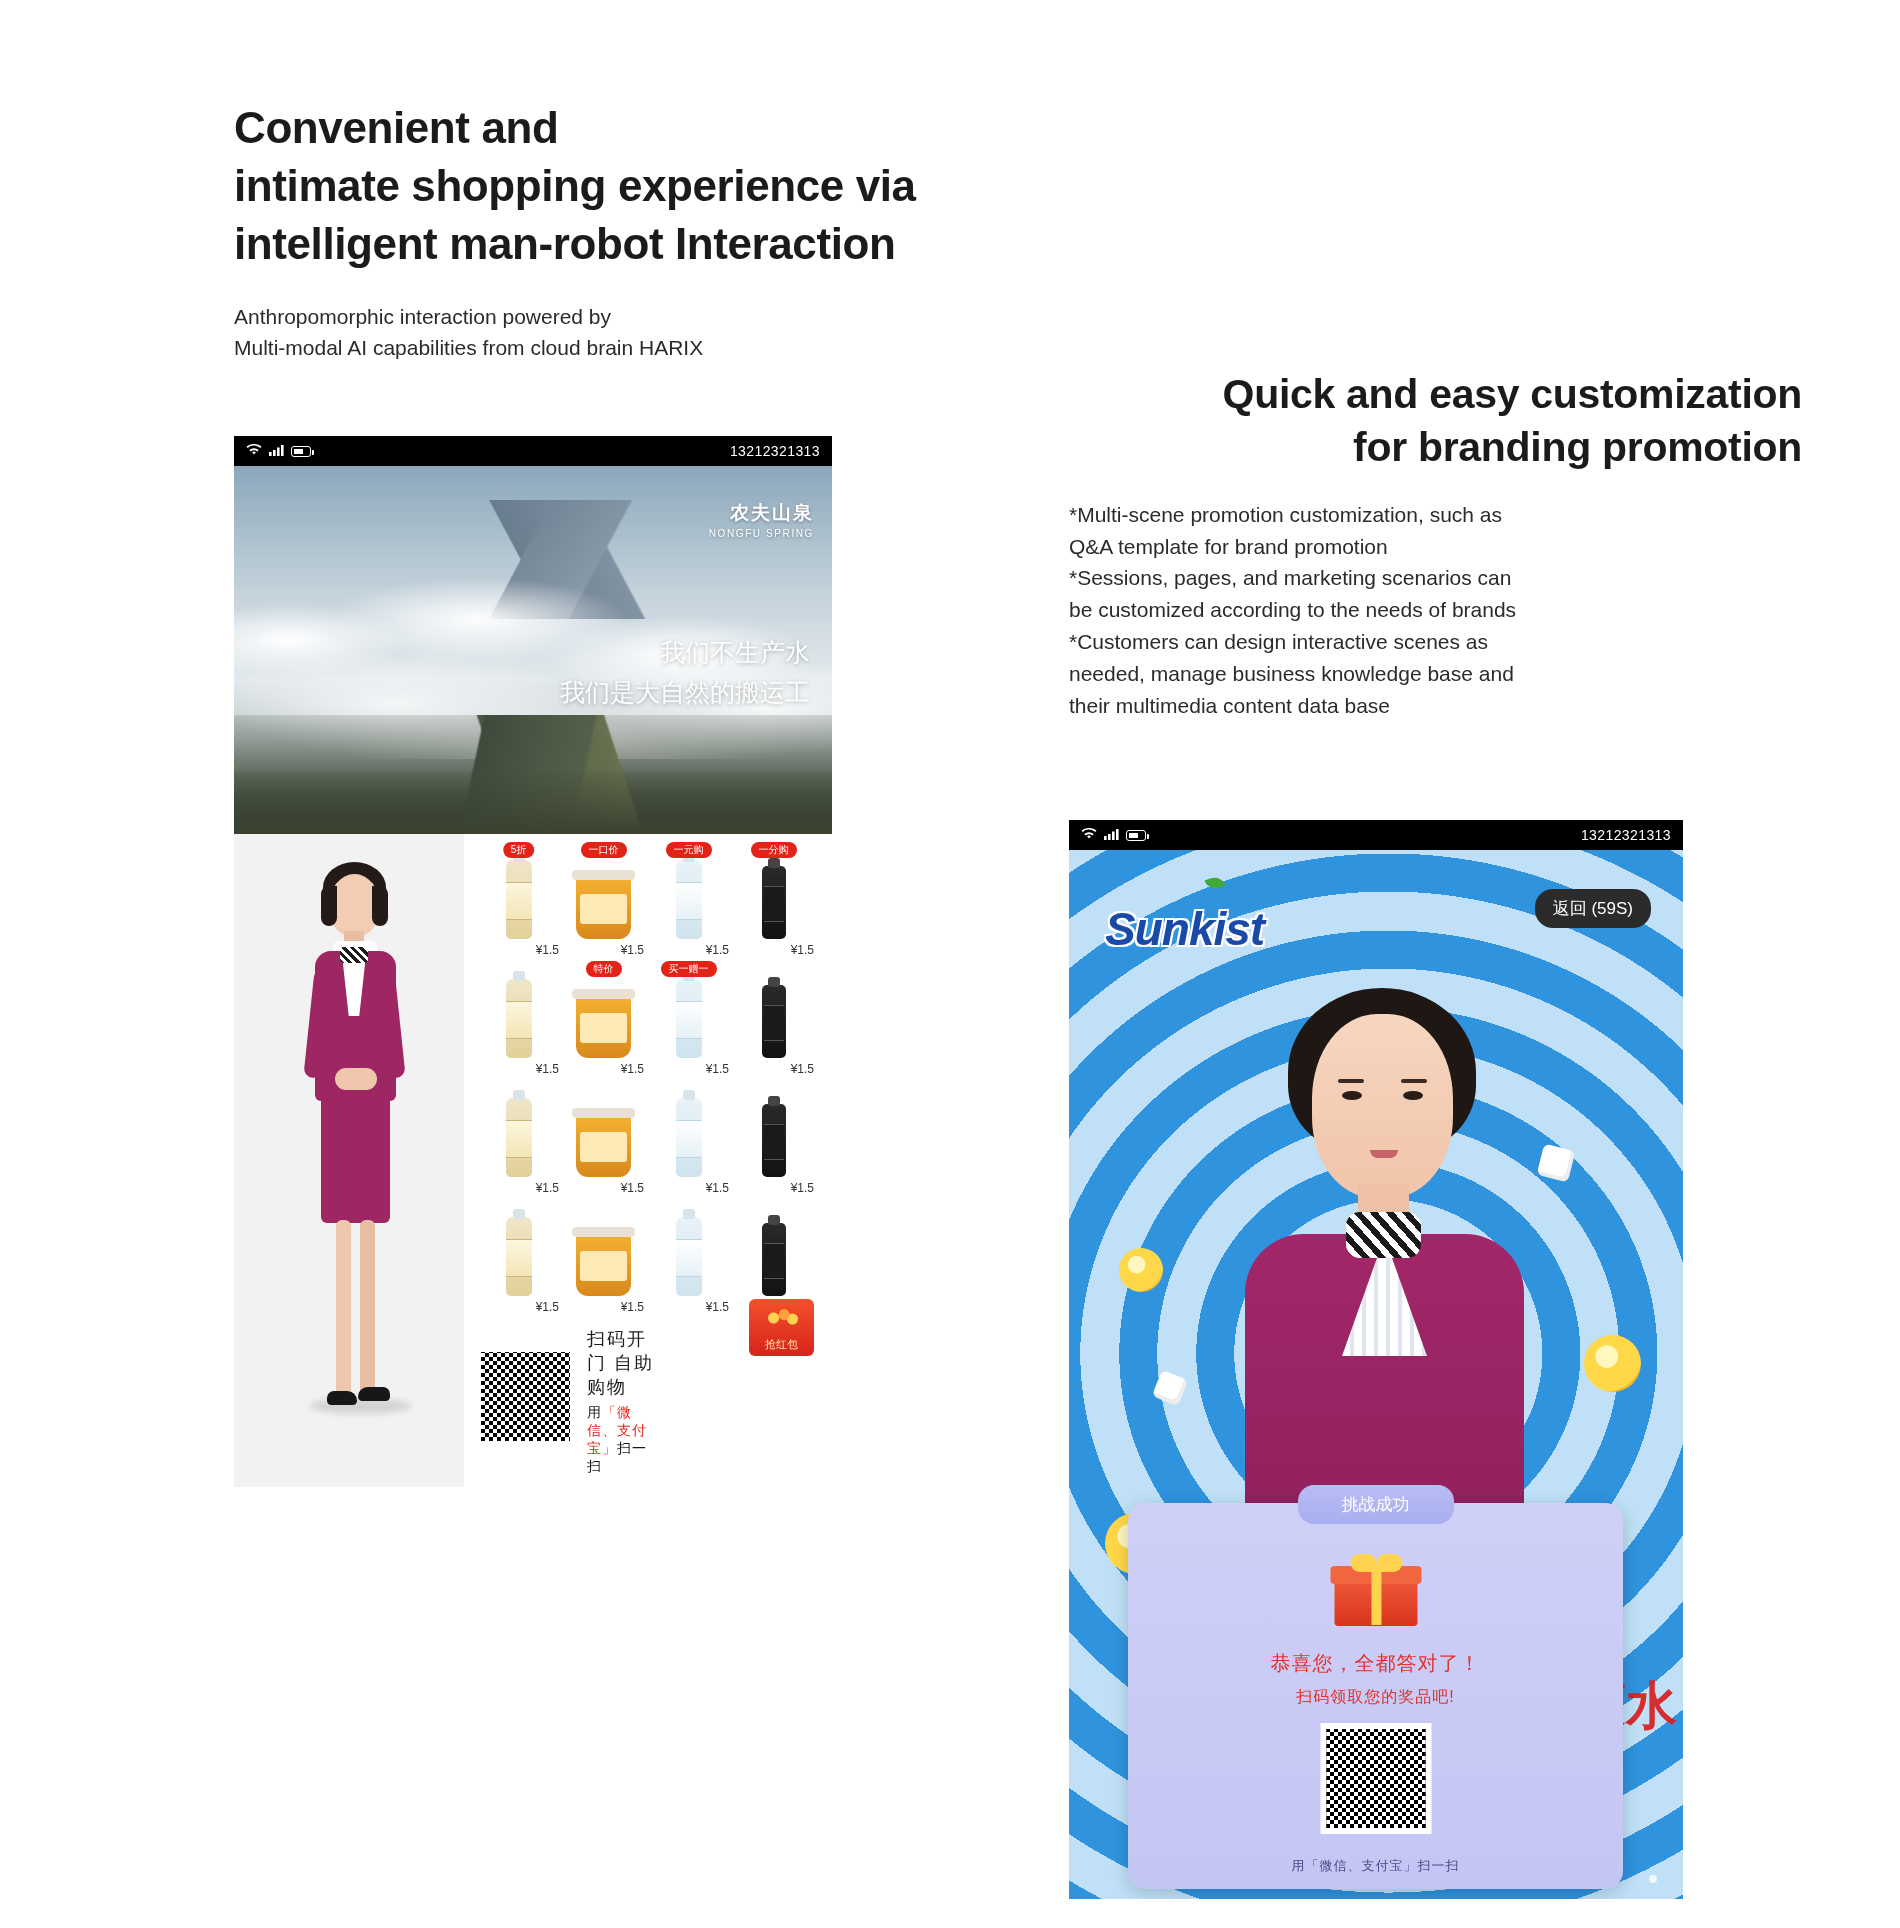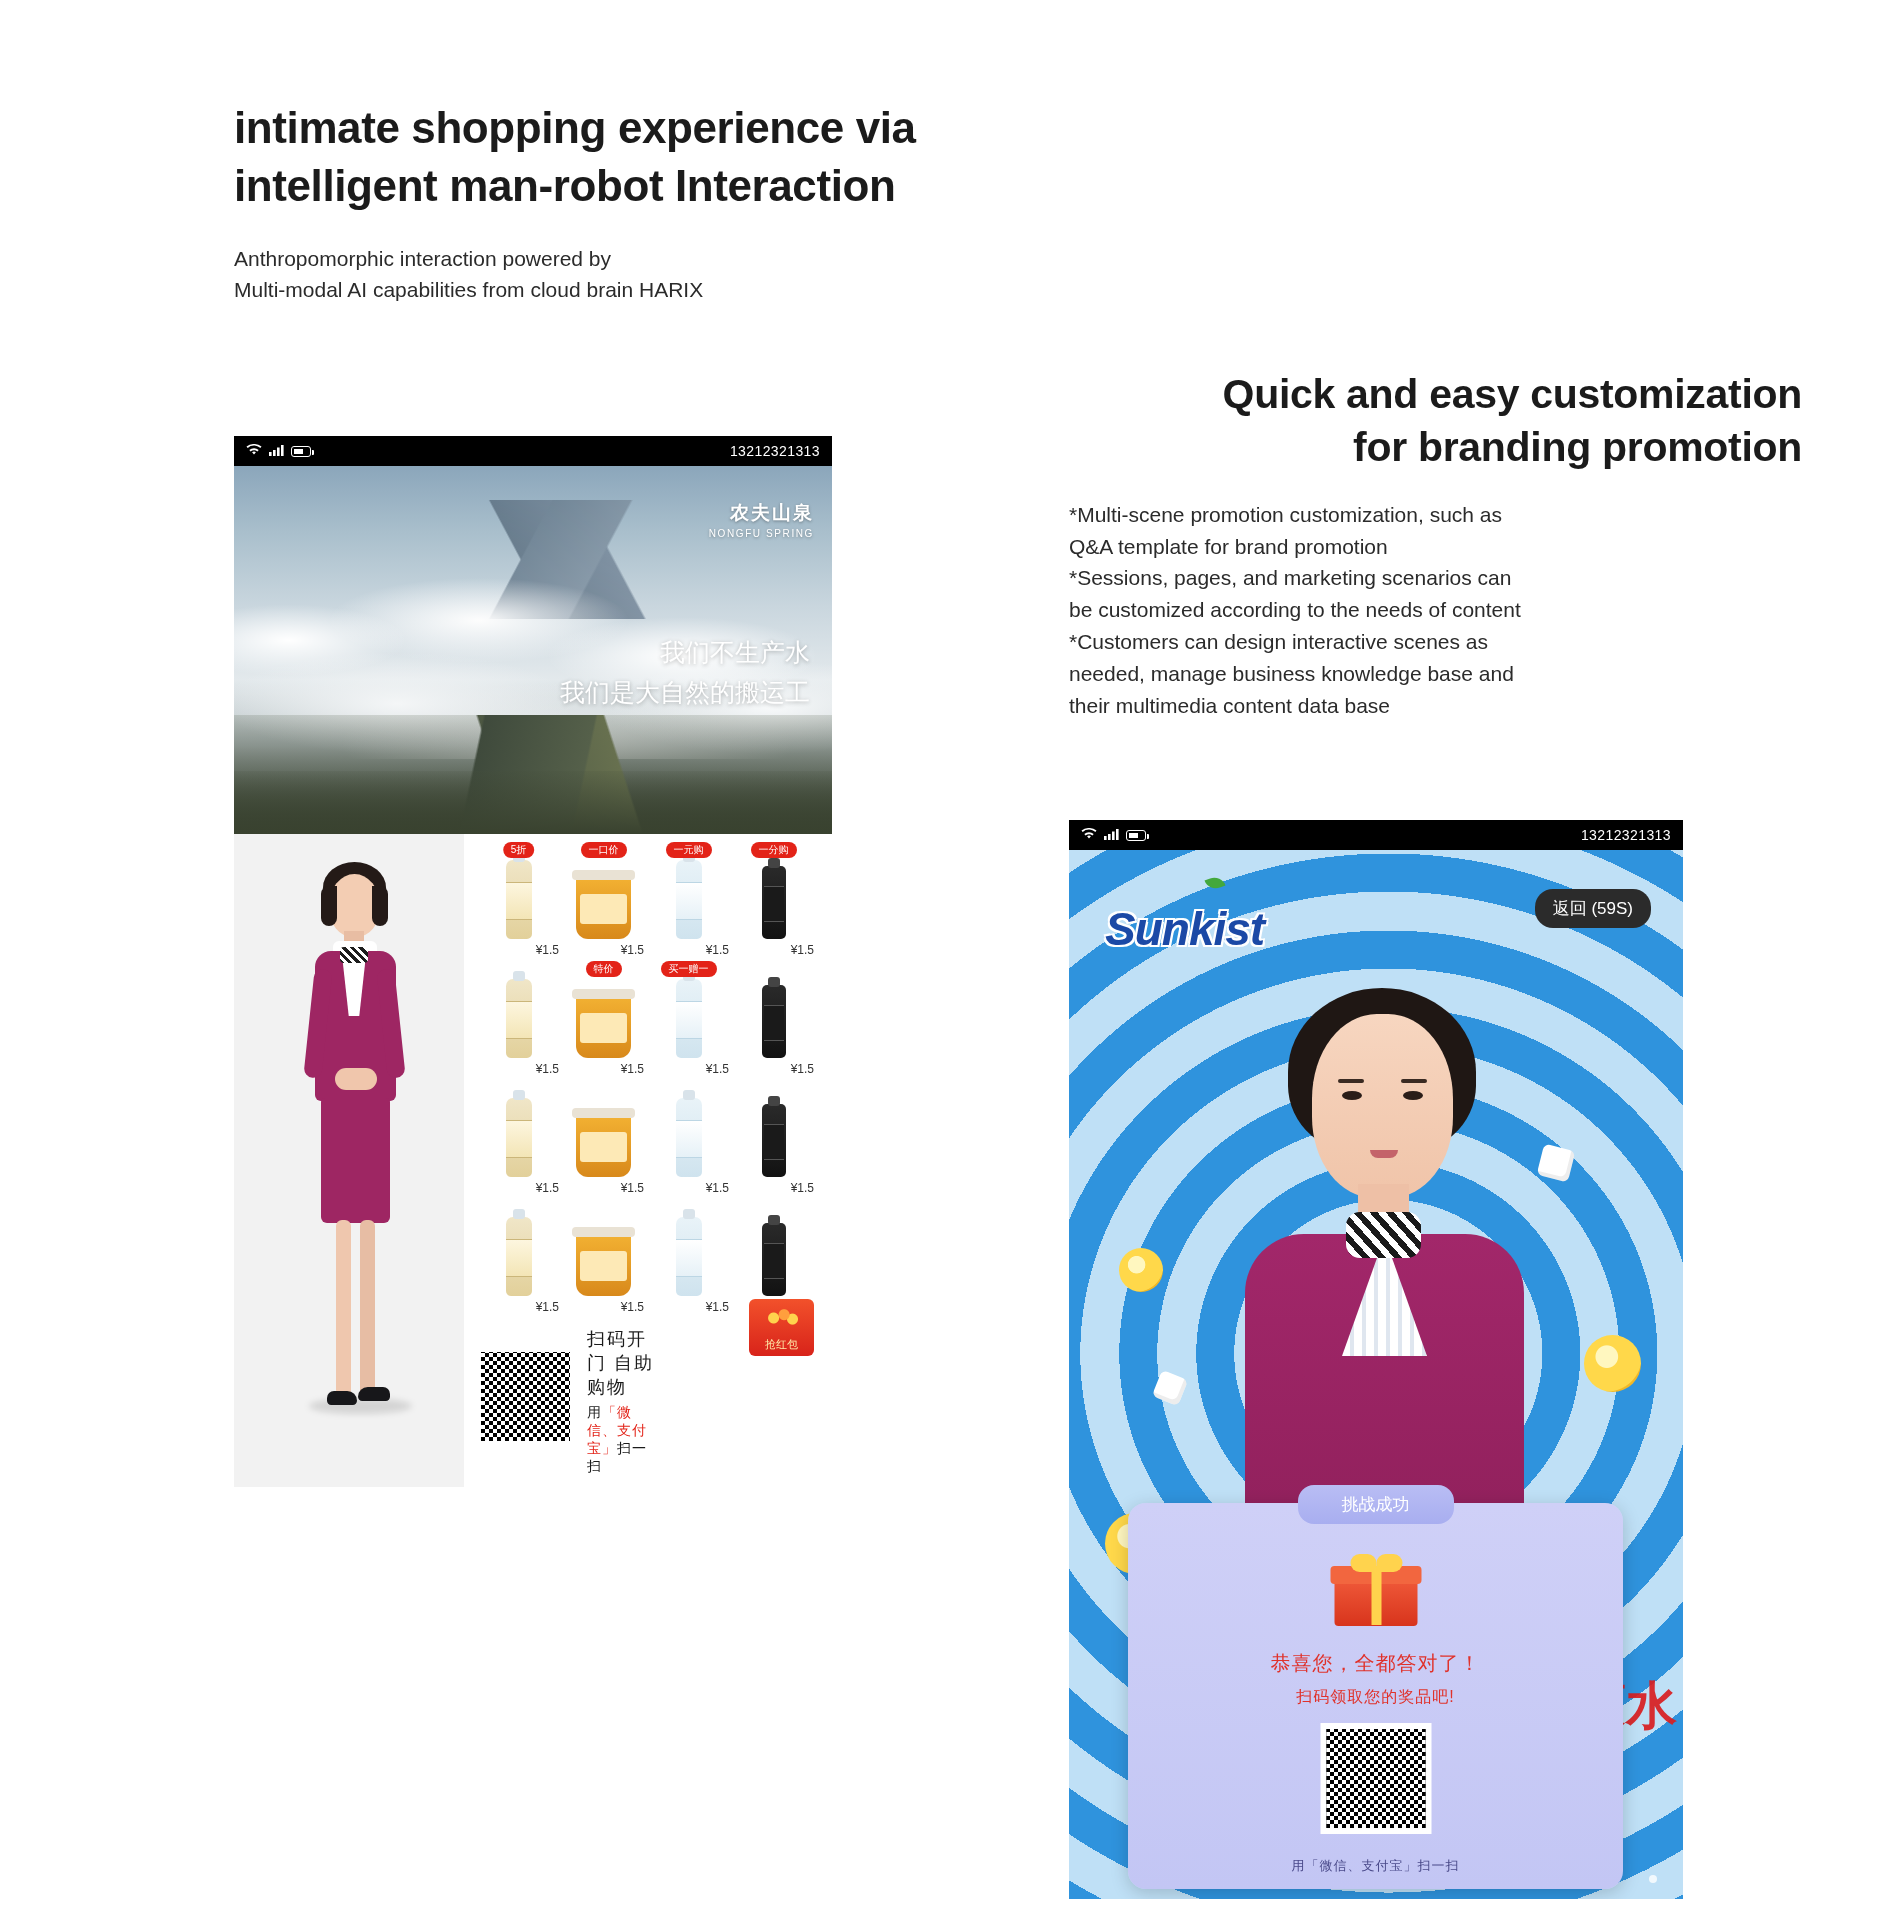--- a/index.html
+++ b/index.html
@@ -311,20 +311,21 @@
   .red-cn { position: absolute; right: 6px; bottom: 168px; font-size: 51px; font-weight: 700; color: #d81e21; opacity: .92; line-height: 1; }
   .dot-ind { position: absolute; right: 26px; bottom: 16px; width: 8px; height: 8px; background: #ffffff; border-radius: 50%; opacity: .8; }
 </style>
 </head>
 <body>
 
 <div class="page">
 
   <div class="left-col">
     <div class="headline">
+      <div>Convenient and</div>
       <div>intimate shopping experience via</div>
       <div>intelligent man-robot Interaction</div>
     </div>
     <div class="subhead">
       <div>Anthropomorphic interaction powered by</div>
       <div>Multi-modal AI capabilities from cloud brain HARIX</div>
     </div>
   </div>
 
   <div class="phone1">
@@ -544,21 +545,21 @@
 
   <div class="right-col">
     <div class="headline2">
       <div>Quick and easy customization</div>
       <div>for branding promotion</div>
     </div>
     <div class="bullets">
       <div>*Multi-scene promotion customization, such as</div>
       <div>Q&amp;A template for brand promotion</div>
       <div>*Sessions, pages, and marketing scenarios can</div>
-      <div>be customized according to the needs of content</div>
+      <div>be customized according to the needs of brands</div>
       <div>*Customers can design interactive scenes as</div>
       <div>needed, manage business knowledge base and</div>
       <div>their multimedia content data base</div>
     </div>
   </div>
 
   <div class="phone2">
     <div class="statusbar">
       <span class="sb-left">
         <span class="ico-wifi">

